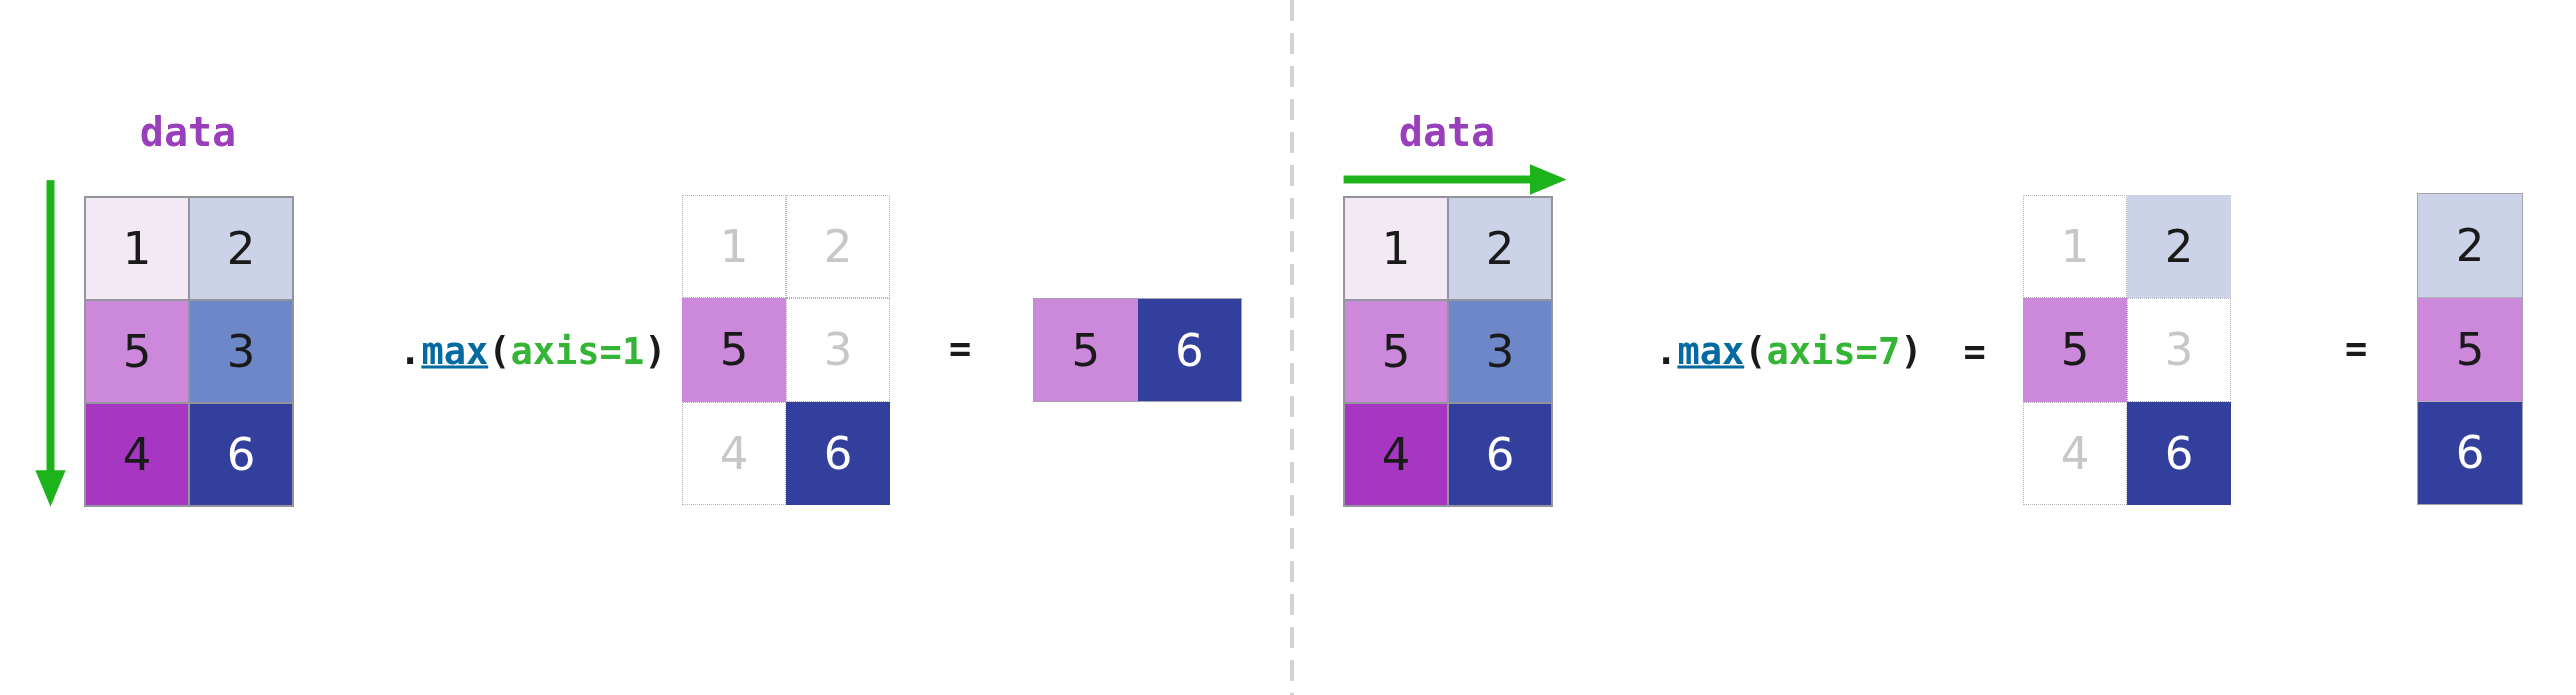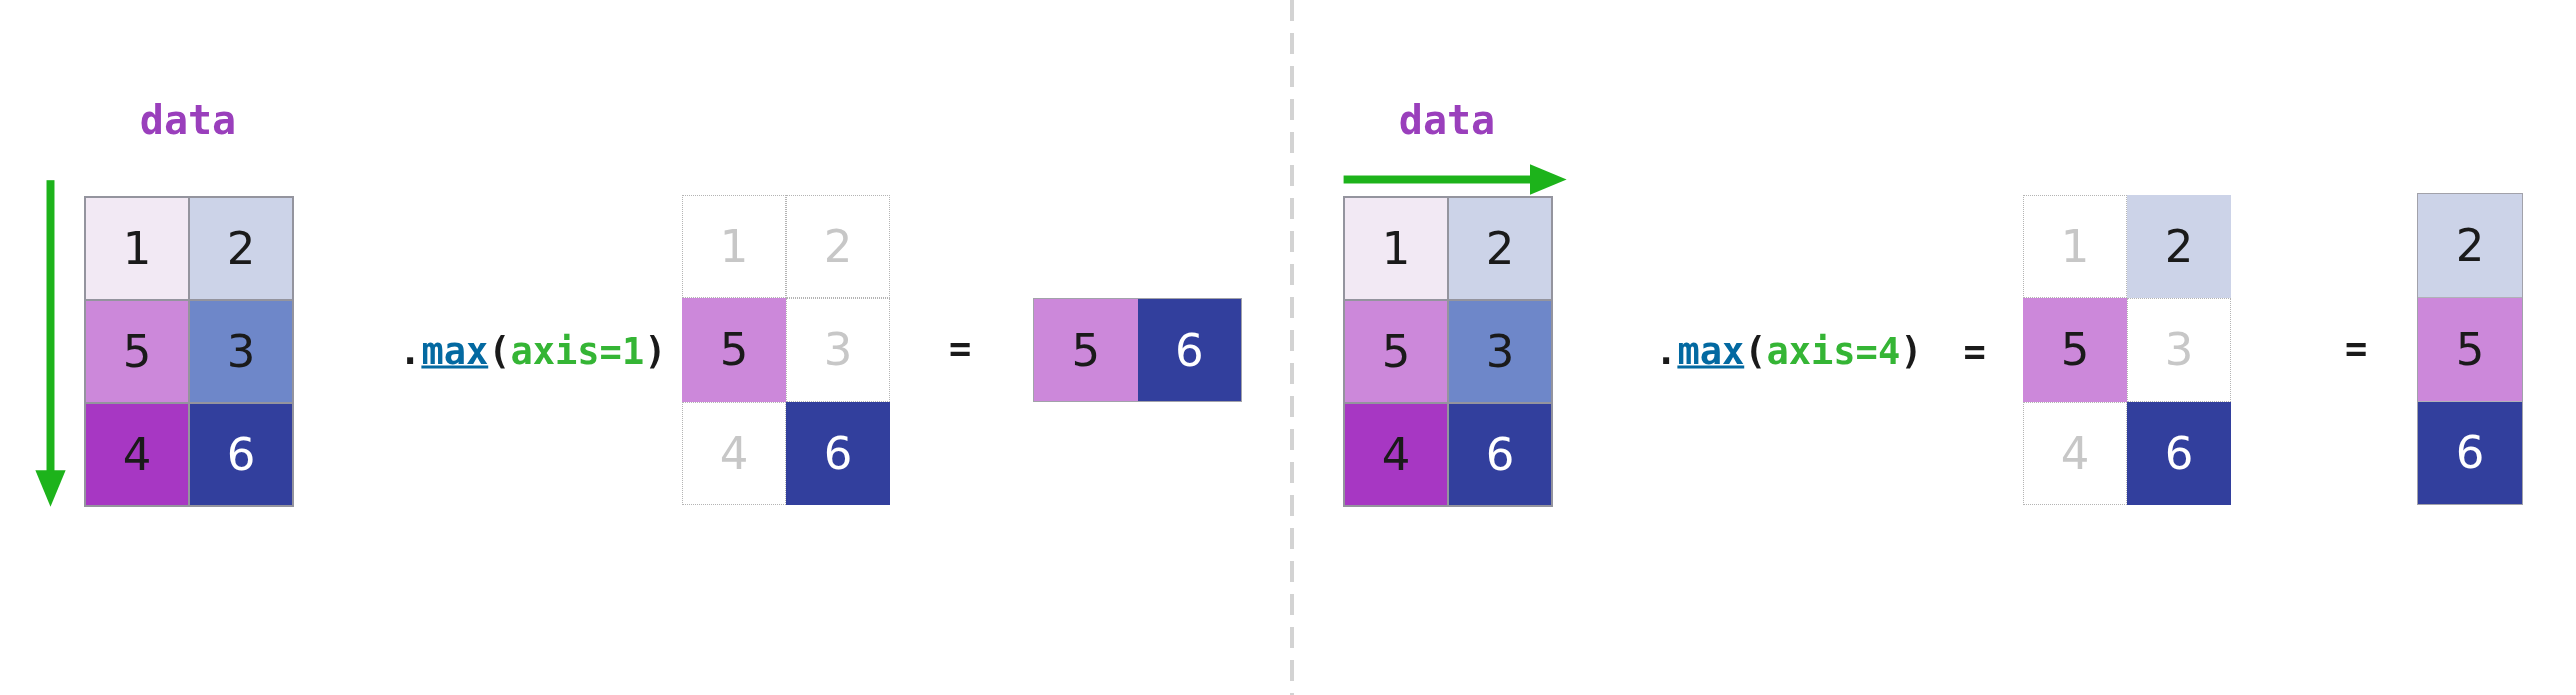--- a/index.html
+++ b/index.html
@@ -14,21 +14,21 @@
 
   
   .data-label{
     font-family:"DejaVu Sans Mono", monospace;
     font-weight:bold;
     font-size:40px;
     line-height:48px;
     color:#9a3fbc;
     text-align:center;
     width:208px;
-    top:96px;
+    top:108px;
   }
 
   
   .code-line{
     font-family:"DejaVu Sans Mono", monospace;
     font-weight:bold;
     font-size:37px;
     white-space:pre;
     color:#1a1a1a;
     top:351px;
@@ -157,21 +157,21 @@
   <div class="abs grid matrix" style="left:1343px;">
     <div class="cell bg-lpink">1</div>
     <div class="cell bg-lblue">2</div>
     <div class="cell bg-orchid">5</div>
     <div class="cell bg-mblue">3</div>
     <div class="cell bg-purple">4</div>
     <div class="cell bg-dblue">6</div>
   </div>
 
   <div class="abs code-line" style="left:1566px;">
-    <span>.</span><span class="tok-method">max</span><span>(</span><span class="tok-arg">axis=4</span><span>)</span><span class="tok-eq">=</span>
+    <span>.</span><span class="tok-method">max</span><span>(</span><span class="tok-arg">axis=7</span><span>)</span><span class="tok-eq">=</span>
   </div>
 
   <div class="abs grid intermediate" style="left:2023px;">
     <div class="cell ghost">1</div>
     <div class="cell bg-lblue">2</div>
     <div class="cell bg-orchid">5</div>
     <div class="cell ghost">3</div>
     <div class="cell ghost">4</div>
     <div class="cell bg-dblue">6</div>
   </div>

